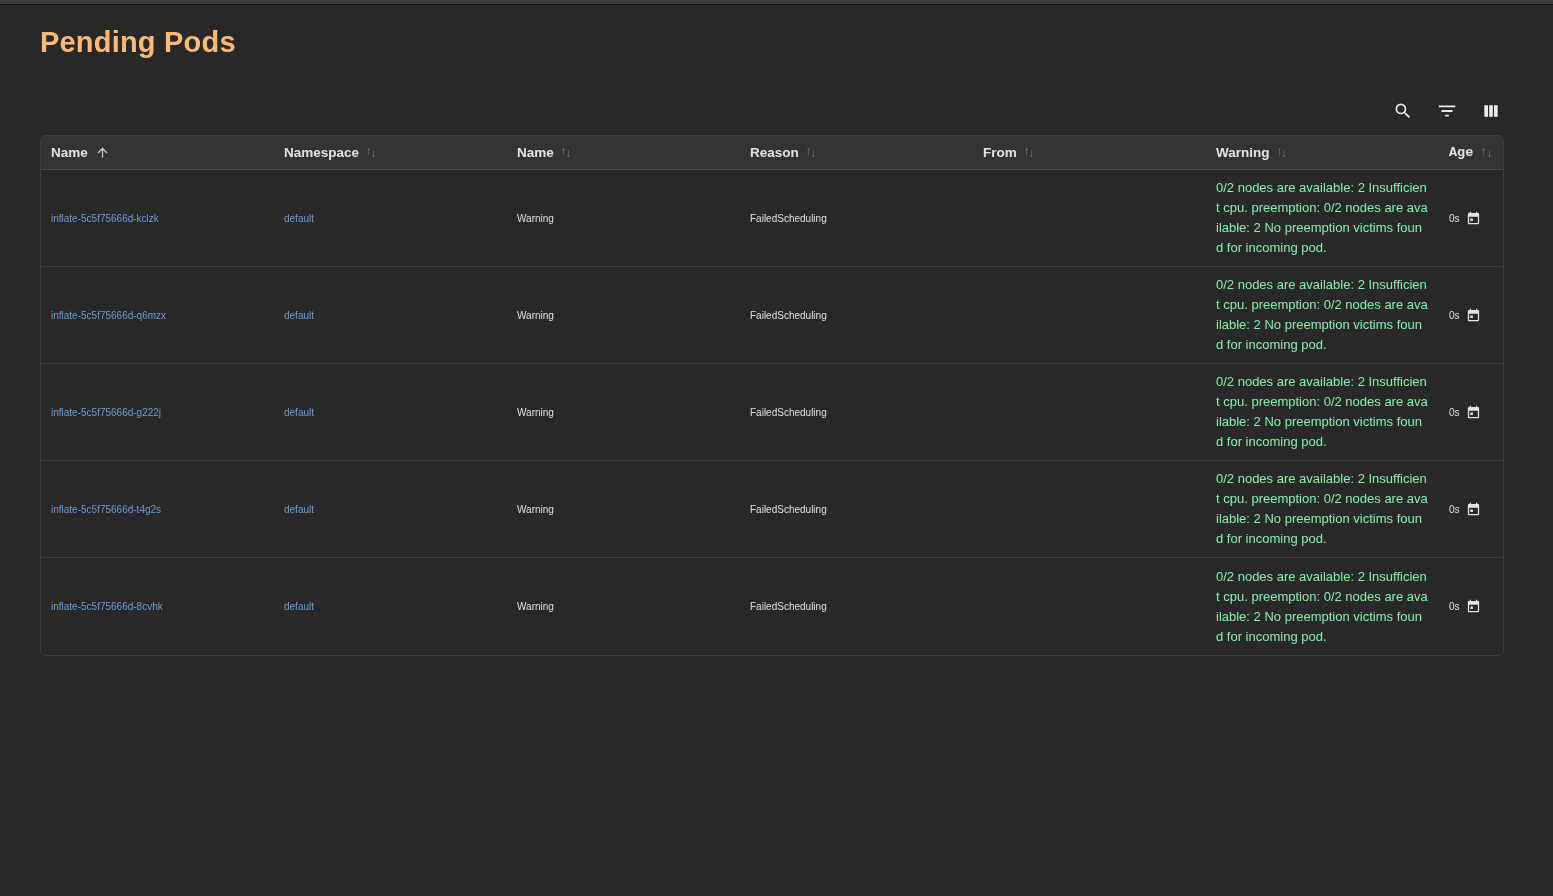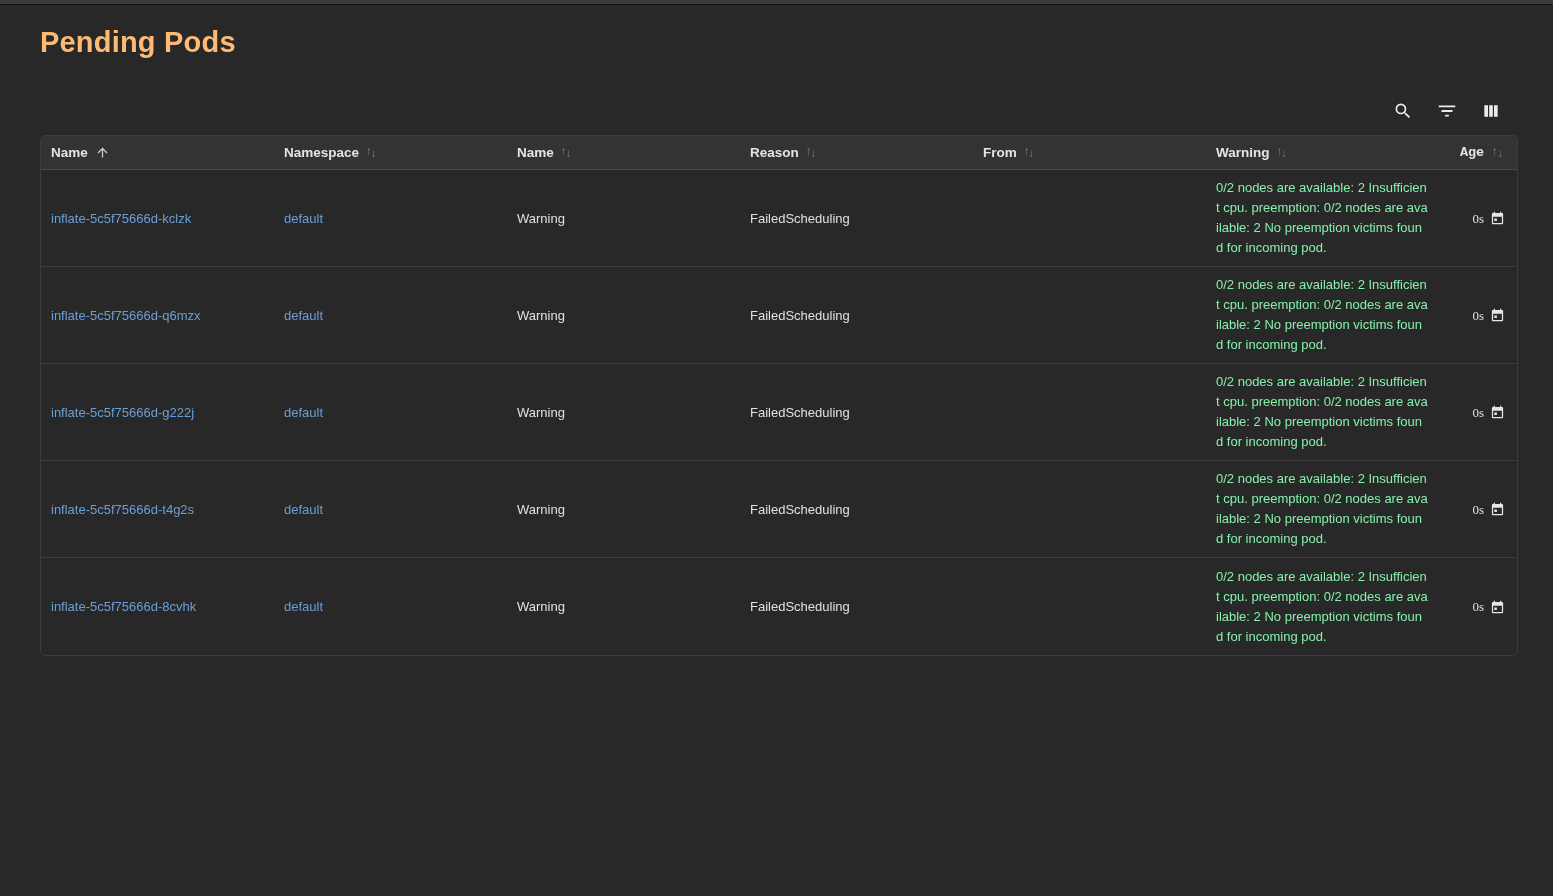--- a/index.html
+++ b/index.html
@@ -41,21 +41,21 @@
     cursor: pointer;
     display: inline-flex;
     align-items: center;
     justify-content: center;
     width: 24px;
     height: 24px;
   }
   .icon-btn svg { fill: #eaeaea; }
 
   .table-wrap {
-    margin: 12px 35px 0 40px;
+    margin: 12px 49px 0 40px;
     border: 1px solid #3c3c3c;
     border-radius: 5px;
     overflow: hidden;
     background: #282828;
   }
   table {
     width: 100%;
     border-collapse: separate;
     border-spacing: 0;
     table-layout: fixed;
@@ -86,40 +86,40 @@
     line-height: 1;
     display: inline-flex;
   }
   .sort-idle .up { position: relative; top: -1px; }
   .sort-idle .down { position: relative; top: 1px; }
   .sort-active svg { fill: #cfcfcf; display: block; }
 
   tbody tr { height: 97px; }
   td {
     padding: 0 10px;
-    font-size: 13px;
+    font-size: 10px;
     color: #e0e0e0;
     border-bottom: 1px solid #3c3c3c;
     vertical-align: middle;
   }
   tbody tr:last-child td { border-bottom: none; }
   a.link {
     color: #6c9ed6;
     text-decoration: none;
     cursor: pointer;
   }
   td.message-cell {
     font-size: 13px;
     line-height: 20px;
     color: #86efac;
     word-break: break-all;
     padding-top: 8px;
     padding-bottom: 8px;
   }
-  td.age-cell { text-align: right; padding-right: 12px; white-space: nowrap; font-family: Liberation Serif, serif; }
+  td.age-cell { padding-right: 12px; white-space: nowrap; }
   .age-inner {
     display: inline-flex;
     align-items: center;
     gap: 6px;
     vertical-align: middle;
   }
   .age-inner svg { fill: #e6e6e6; display: block; }
 </style>
 </head>
 <body>

